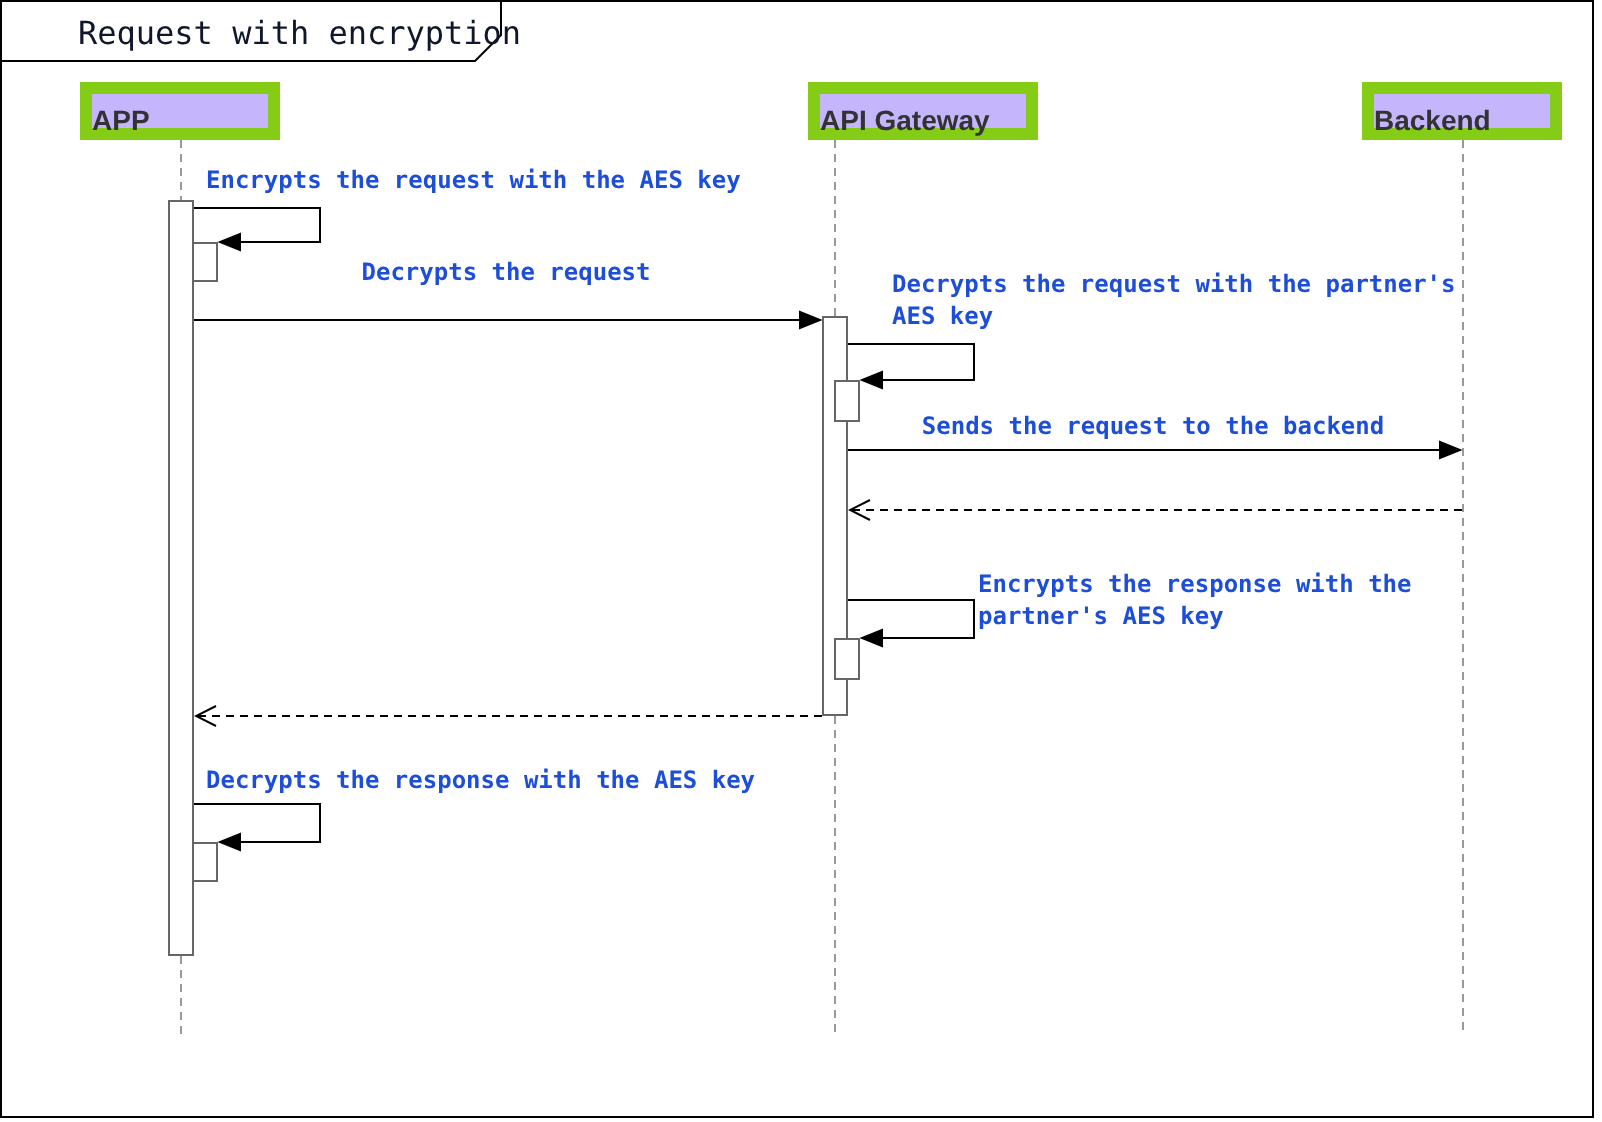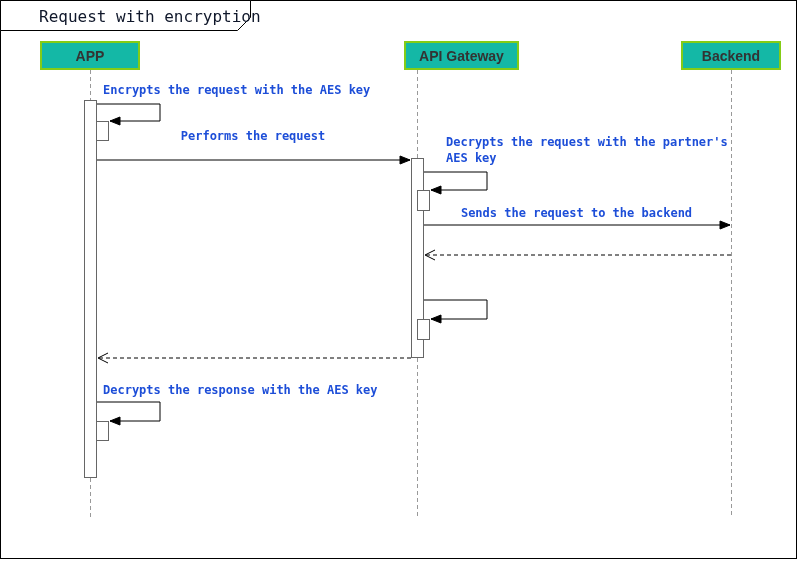--- a/index.html
+++ b/index.html
@@ -11,24 +11,24 @@
   .frame-border {
     position:absolute; left:0; top:0; width:797px; height:559px;
     border:1px solid #000000; box-sizing:border-box; z-index:0;
   }
   .layer { position:absolute; left:0; top:0; z-index:2; pointer-events:none; }
   .bar {
     position:absolute; background:#ffffff; border:1px solid #666666;
     box-sizing:border-box; z-index:1;
   }
   .participant {
-    position:absolute; height:29px; background:#14b8a6;
-    border:2px solid #84cc16; box-sizing:border-box;
+    position:absolute; height:29px; background:#c4b5fd;
+    border:6px solid #84cc16; box-sizing:border-box;
     color:#333333; font-family:"Liberation Sans", sans-serif;
-    font-weight:bold; font-size:14px; text-align:center; line-height:27px;
+    font-weight:bold; font-size:14px; text-align:left; line-height:27px;
     z-index:3;
   }
   .p-app     { left:40px;  top:41px; width:100px; }
   .p-gateway { left:360px; top:41px; width:115px;margin-left:44px; }
   .p-backend { left:681px; top:41px; width:100px; }
   .msg {
     position:absolute; font-size:12px; line-height:15px; color:#1d4ed8;
     white-space:nowrap; z-index:3;font-weight:bold;
   }
   .msg.center { text-align:center; }
@@ -108,26 +108,30 @@
   <div class="participant p-gateway">
     <span>API Gateway</span>
   </div>
   <div class="participant p-backend">
     <span>Backend</span>
   </div>
 
   <div class="msg m1">Encrypts the request with the AES key</div>
 
   <div class="msg m2 center">
-    <div>Performs the request</div>
+    <div>Decrypts the request</div>
   </div>
 
   <div class="msg m3">
     <div>Decrypts the request with the partner's</div>
     <div>AES key</div>
   </div>
 
   <div class="msg m4 center">Sends the request to the backend</div>
 
+  <div class="msg m5">
+    <div>Encrypts the response with the</div>
+    <div>partner's AES key</div>
+  </div>
 
   <div class="msg m6">Decrypts the response with the AES key</div>
 
 </div>
 
 </body></html>

